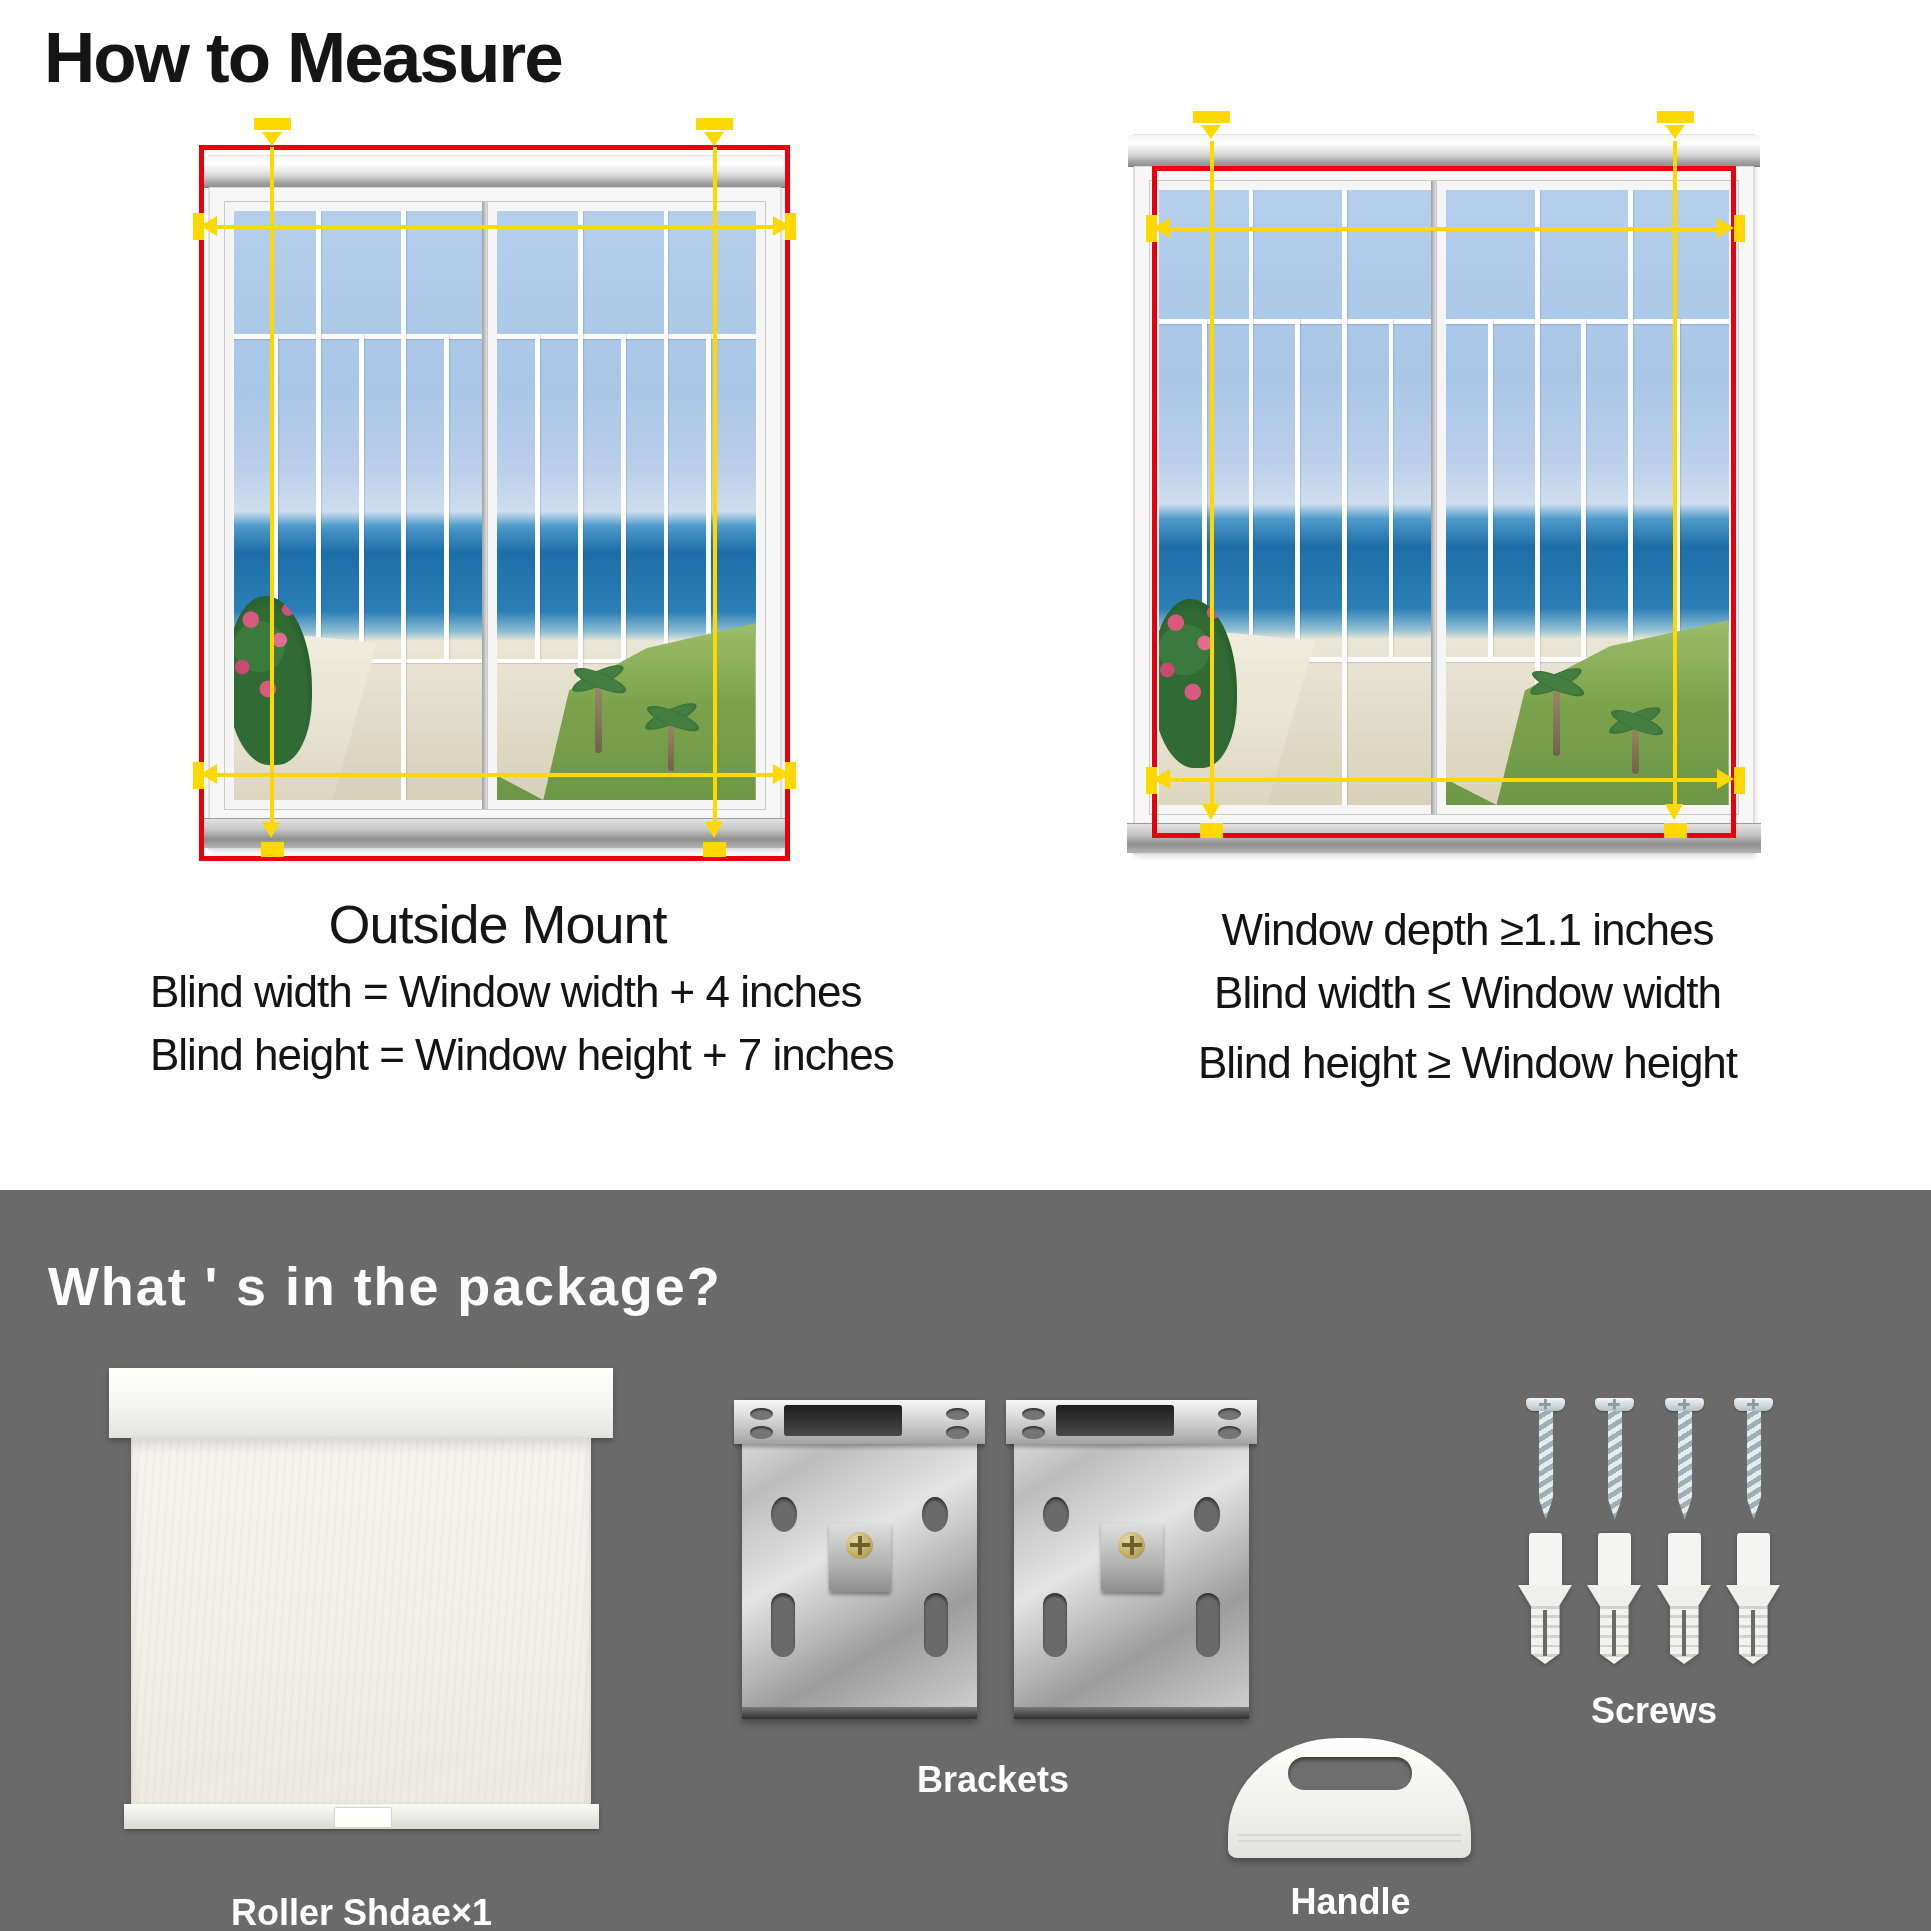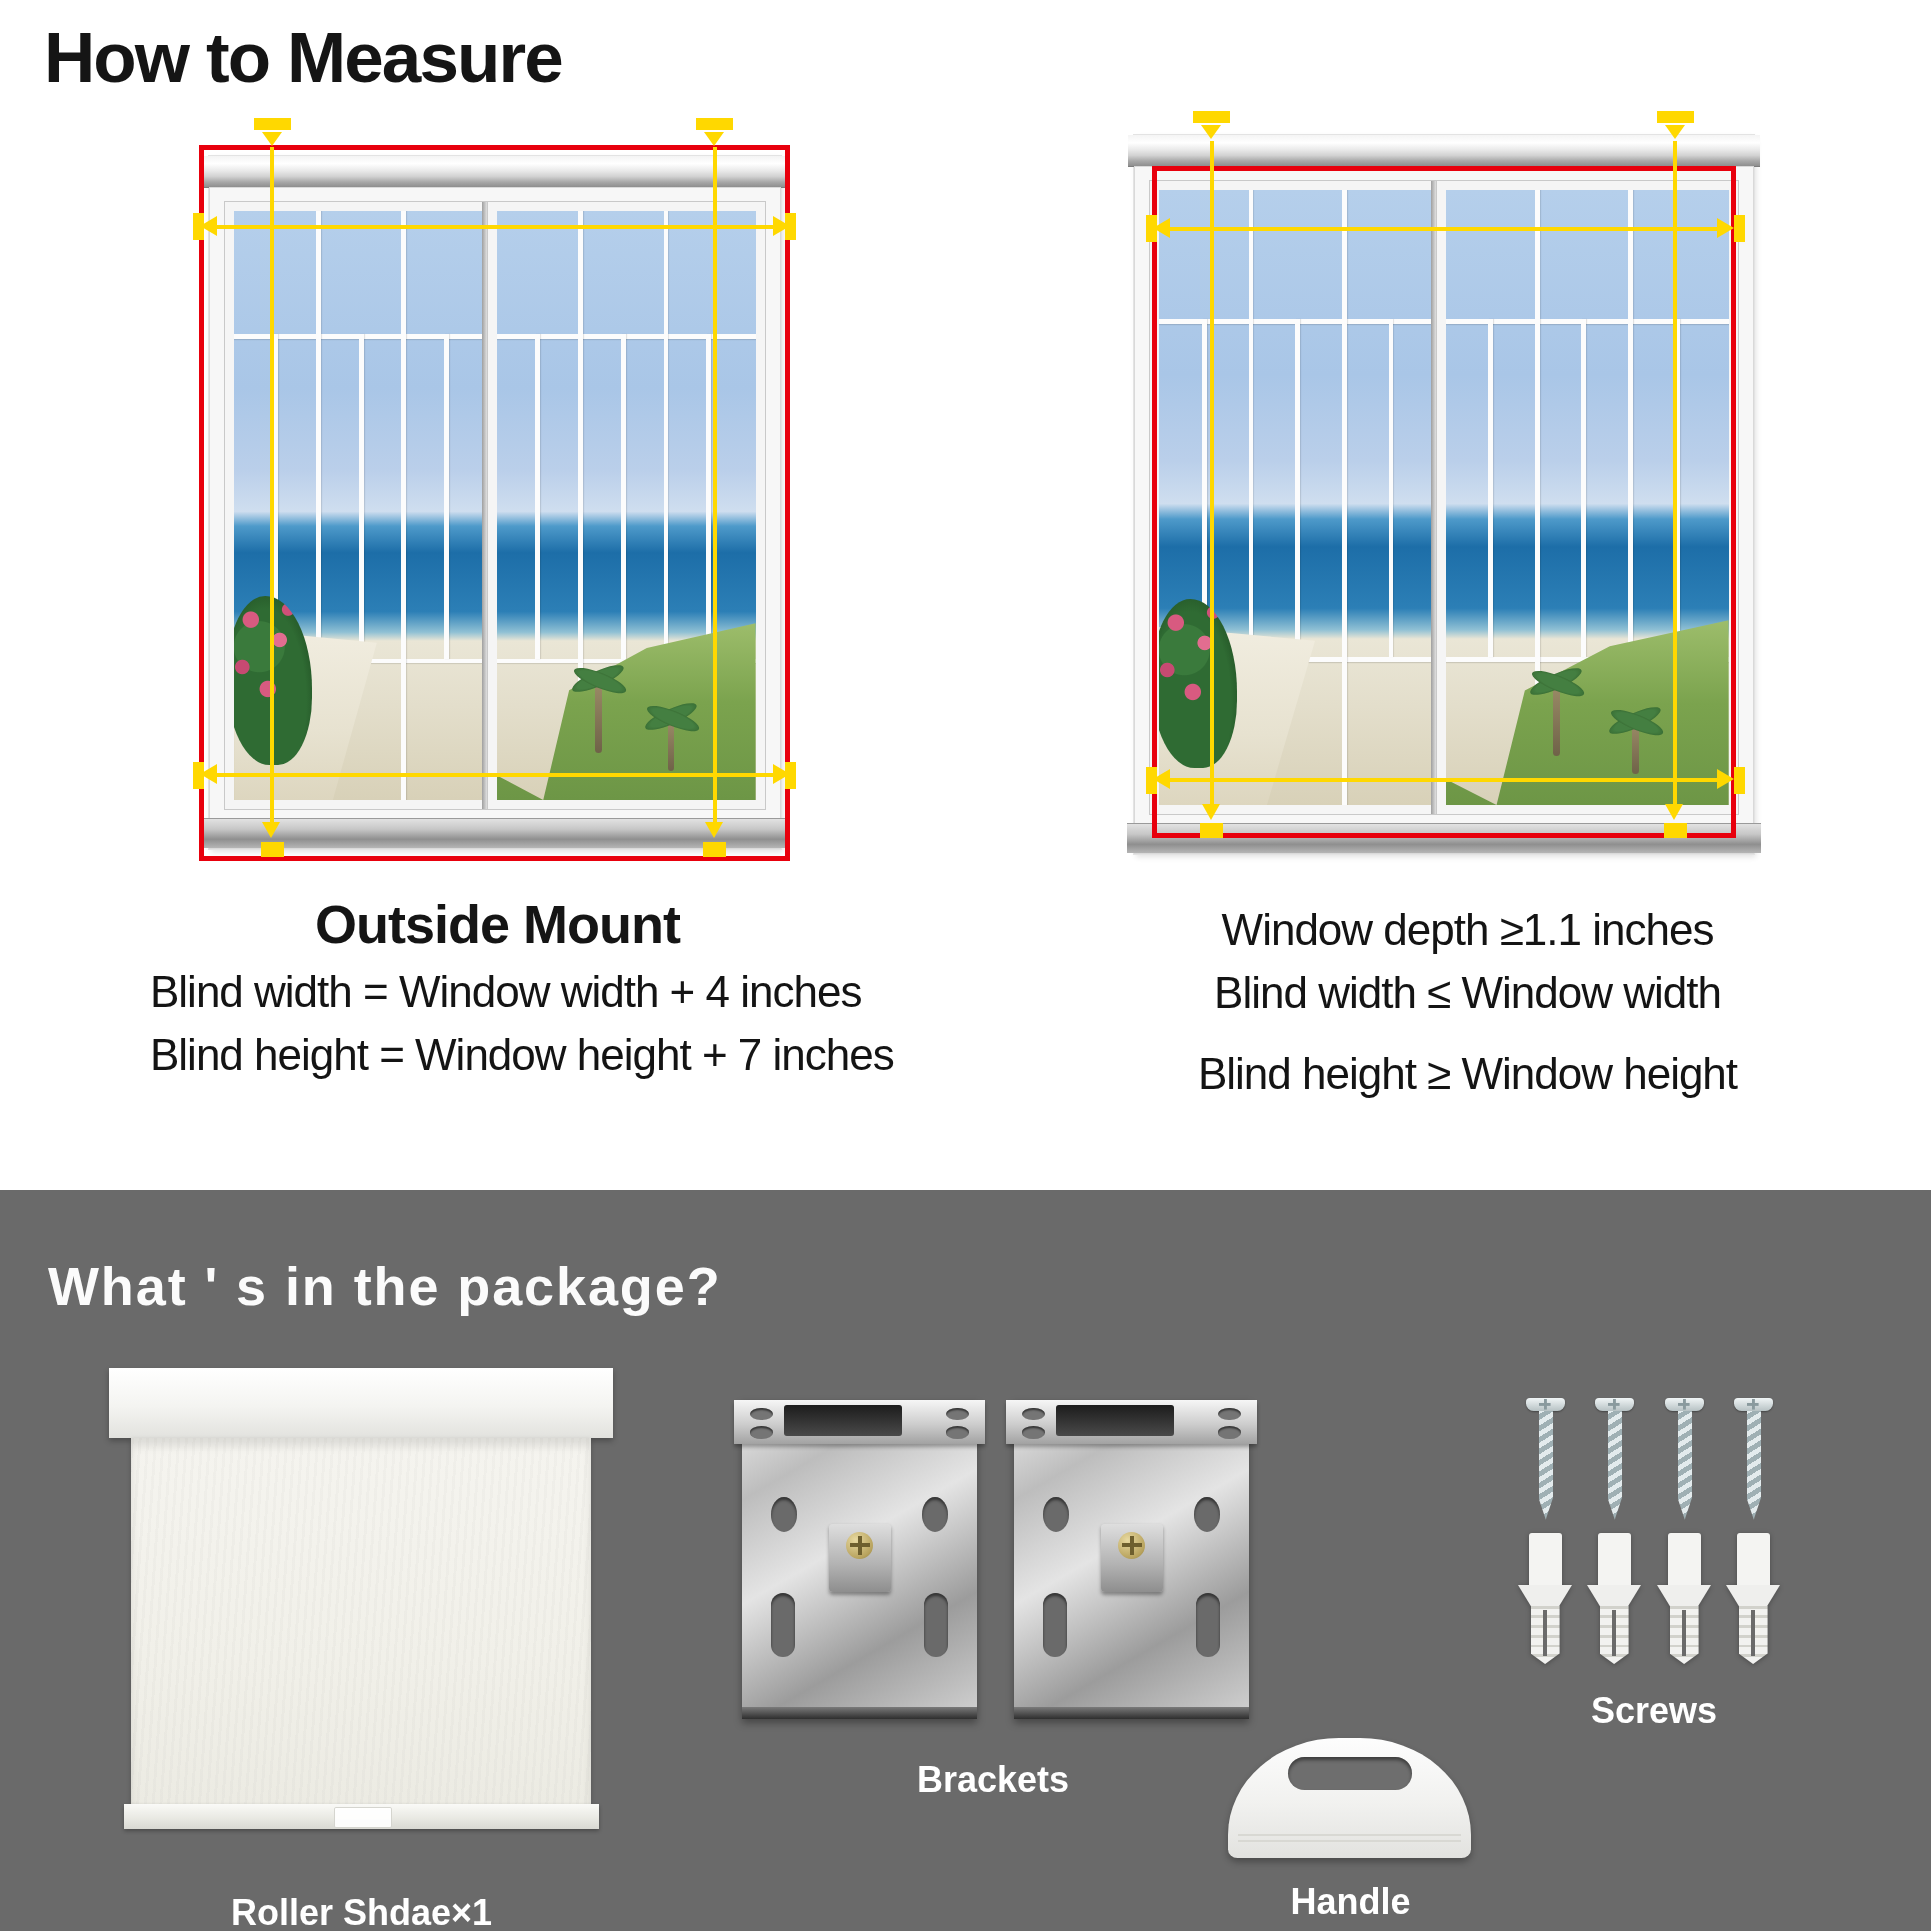--- a/index.html
+++ b/index.html
@@ -8,21 +8,21 @@
     font-family:"Liberation Sans","DejaVu Sans",sans-serif;overflow:hidden;
   }
   .abs{position:absolute;}
 
   
   .page-title{
     left:44px;top:17.4px;font-size:71px;font-weight:700;color:#151515;
     letter-spacing:-1.9px;white-space:nowrap;
   }
   .mount-col{text-align:center;color:#111;}
-  .mount-heading{font-size:54px;font-weight:700;letter-spacing:-1px;color:#151515;}
+  .mount-heading{font-size:54px;font-weight:400;letter-spacing:-1px;color:#151515;}
   .mount-line{font-size:44px;font-weight:400;letter-spacing:-1px;color:#141414;white-space:nowrap;}
 
   
   .window{background:#fdfdfd;box-shadow:0 0 0 1px #e3e3e3, 1.9px 2.9px 5.8px rgba(0,0,0,.12);}
   .molding{
     position:absolute;top:0;left:-5.8px;right:-5.8px;height:31px;
     background:linear-gradient(180deg,#f4f4f4 0%,#ffffff 25%,#e9e9e9 48%,#d2d2d2 66%,#a8a8a8 84%,#8e8e8e 100%);
     border-bottom:1.9px solid #7d7d7d;
   }
   .framebody{
@@ -324,21 +324,21 @@
 
 <div class="abs mount-col" style="left:150px;top:893px;width:695px;">
   <div class="mount-heading">Outside Mount</div>
   <div class="mount-line" style="margin-top:11.6px;">Blind width = Window width + 4 inches</div>
   <div class="mount-line" style="margin-top:13.5px;">Blind height = Window height + 7 inches</div>
 </div>
 
 <div class="abs mount-col" style="left:1120px;top:893px;width:695px;">
   <div class="mount-line" style="margin-top:11.6px;">Window depth ≥1.1 inches</div>
   <div class="mount-line" style="margin-top:13.5px;">Blind width ≤ Window width</div>
-  <div class="mount-line" style="margin-top:31px;">Blind height ≥ Window height</div>
+  <div class="mount-line" style="margin-top:20px;">Blind height ≥ Window height</div>
 </div>
 
 <div class="abs graysec"></div>
 <div class="abs pkg-heading">What ' s in the package?</div>
 
 <div class="abs cassette"></div>
 <div class="abs shade-fabric"></div>
 <div class="abs shade-bottombar"></div>
 <div class="abs shade-tab"></div>
 <div class="abs pkg-label" style="left:120px;top:1892px;width:483px;">Roller Shdae×1</div>

